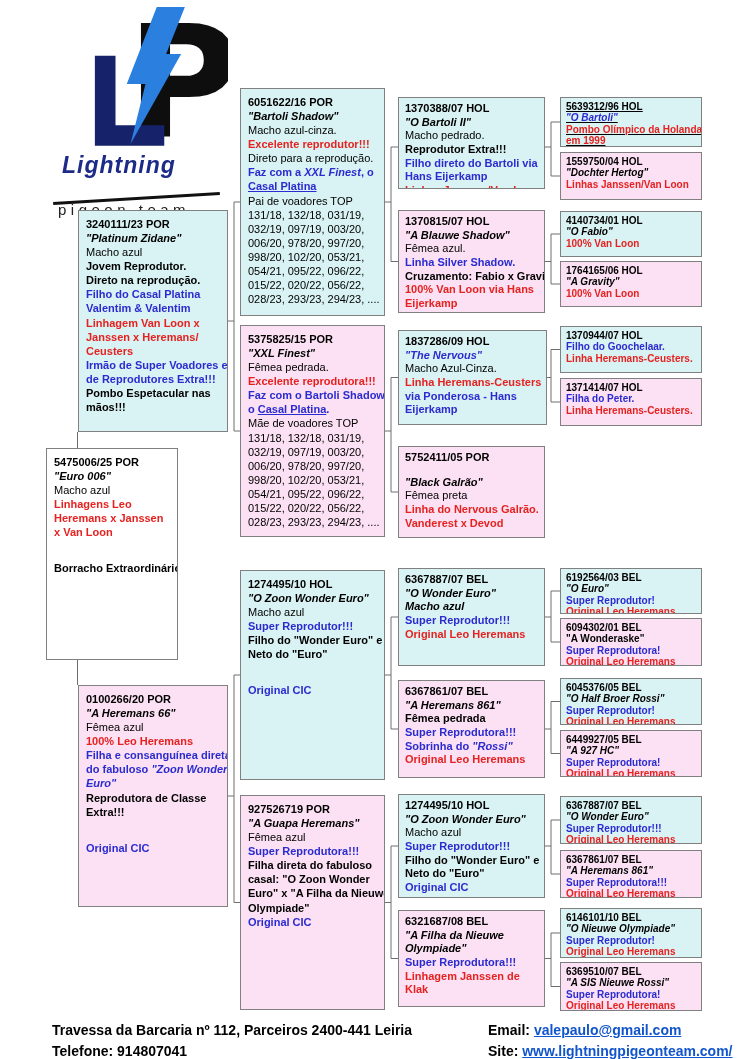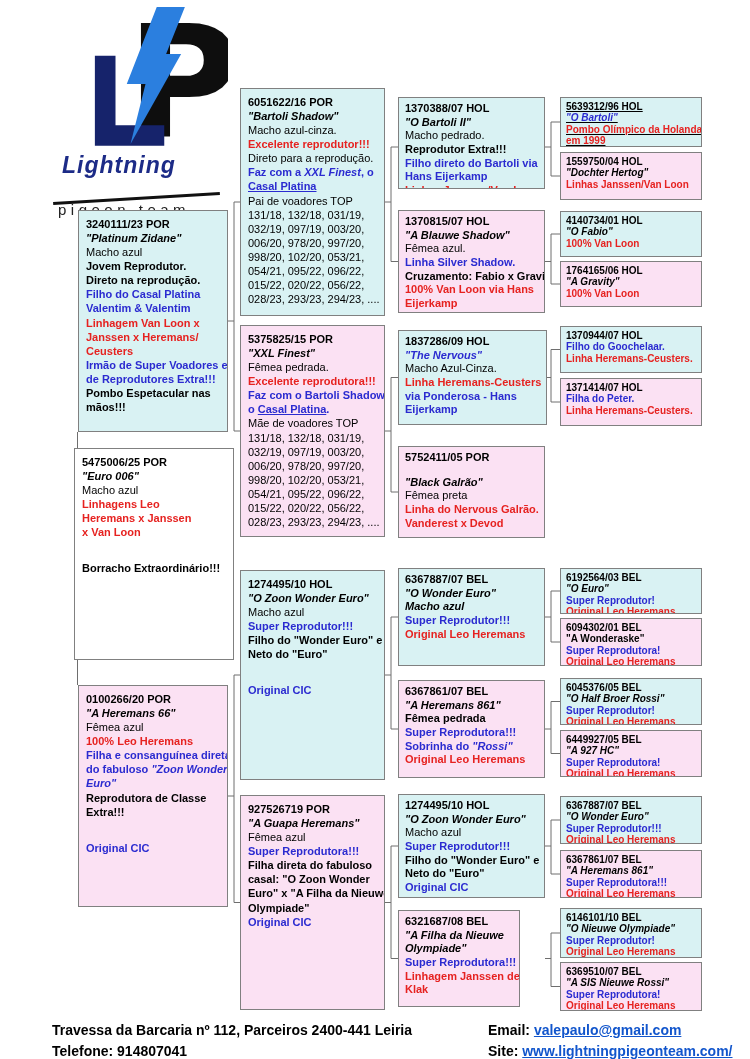--- a/index.html
+++ b/index.html
@@ -53,21 +53,21 @@
       <text x="52" y="138" font-family="DejaVu Sans, sans-serif" font-weight="bold" font-size="165" fill="#0e0e0e">P</text>
       <polygon class="lp-l" points="18,52 40,52 40,126 92,126 92,148 18,148"></polygon>
       <polygon class="lp-bolt" points="84,0 114,0 94,50 110,50 56,146 72,82 52,82"></polygon>
     </svg>
     <div class="brand">Lightning</div>
     <div class="brand-line"></div>
     <div class="sub">pigeon team</div>
   </div>
 
   <div id="pedigree">
-      <div class="box subject" style="left: 46px; top: 448px; width: 160px; height: 212px; margin-left: 28px;">
+      <div class="box subject" style="left: 46px; top: 448px; width: 132px; height: 212px;">
         <div class="ln"><span class="s-n">5475006/25 POR</span></div>
         <div class="ln"><span class="s-nm">"Euro 006"</span></div>
         <div class="ln"><span class="s-p">Macho azul</span></div>
         <div class="ln"><span class="s-r">Linhagens Leo</span></div>
         <div class="ln"><span class="s-r">Heremans x Janssen</span></div>
         <div class="ln"><span class="s-r">x Van Loon</span></div>
         <div class="ln">
           <span class="s-sp"></span>
         </div>
         <div class="ln">
@@ -221,21 +221,21 @@
       </div>
       <div class="box male mid" style="left: 398px; top: 794px; width: 147px; height: 104px;">
         <div class="ln"><span class="s-n">1274495/10 HOL</span></div>
         <div class="ln"><span class="s-nm">"O Zoon Wonder Euro"</span></div>
         <div class="ln"><span class="s-p">Macho azul</span></div>
         <div class="ln"><span class="s-bl">Super Reprodutor!!!</span></div>
         <div class="ln"><span class="s-b">Filho do "Wonder Euro" e</span></div>
         <div class="ln"><span class="s-b">Neto do "Euro"</span></div>
         <div class="ln"><span class="s-bl">Original CIC</span></div>
       </div>
-      <div class="box female mid" style="left: 398px; top: 910px; width: 122px; height: 97px;">
+      <div class="box female mid" style="left: 398px; top: 910px; width: 147px; height: 97px;">
         <div class="ln"><span class="s-n">6321687/08 BEL</span></div>
         <div class="ln"><span class="s-nm">"A Filha da Nieuwe</span></div>
         <div class="ln"><span class="s-nm">Olympiade"</span></div>
         <div class="ln"><span class="s-bl">Super Reprodutora!!!</span></div>
         <div class="ln"><span class="s-r">Linhagem Janssen de</span></div>
         <div class="ln"><span class="s-r">Klak</span></div>
       </div>
       <div class="box male compact" style="left: 560px; top: 97px; width: 142px; height: 50px; text-decoration: underline;">
         <div class="ln"><span class="s-n">5639312/96 HOL</span></div>
         <div class="ln"><span class="s-nb">"O Bartoli"</span></div>

